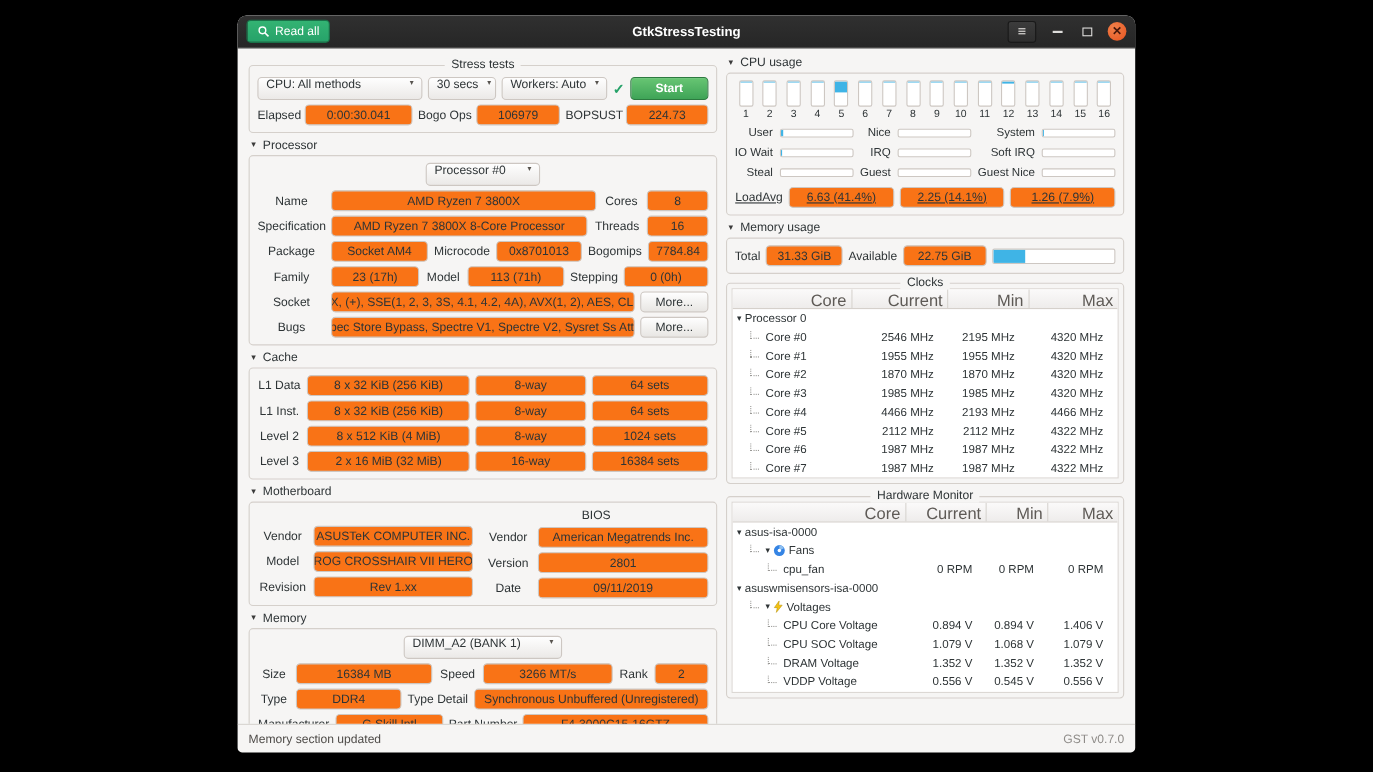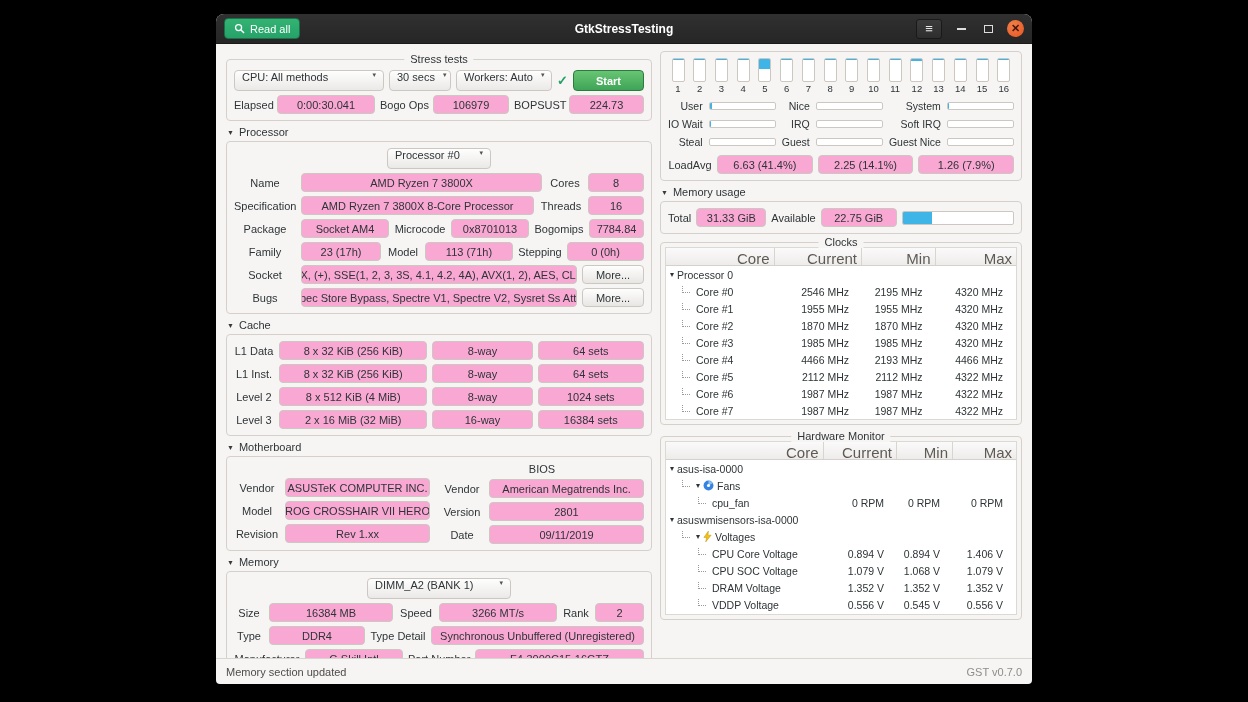--- a/index.html
+++ b/index.html
@@ -32,21 +32,21 @@
                color: #47160a; font-size: 11px; font-weight: bold;
                display: flex; align-items: center; justify-content: center; }
 
   
   .content { flex: 1; display: flex; gap: 8px; padding: 7px 10px 4px; overflow: hidden; }
   .col-left { width: 426px; flex: none; }
   .col-right { flex: 1; min-width: 0; }
 
   .lbl { font-size: 11px; white-space: nowrap; }
   .lbl-r { text-align: center; flex: none; }
-  .entry { background: #f9a8d4; border: 1px solid #cdc7c2; border-radius: 4px; height: 19px;
+  .entry { background: #f97316; border: 1px solid #cdc7c2; border-radius: 4px; height: 19px;
            display: flex; align-items: center; justify-content: center; font-size: 11px;
            padding: 0 20px; white-space: nowrap; overflow: hidden; }
   .grow { flex: 1; min-width: 0; }
   .combo { background: linear-gradient(#fefefe,#ebe9e7); border: 1px solid #cdc7c2;
            border-radius: 4px; height: 21px; display: flex; 
            font-size: 11px; padding: 0 7px; gap: 8px; white-space: nowrap; }
   .combo .arrow { margin-left: auto; font-size: 7px; color: #57534e; }
   .btn { background: linear-gradient(#fefefe,#e8e6e3); border: 1px solid #cdc7c2;
          border-radius: 4px; height: 19px; font-size: 11px; padding: 0 10px;
          display: flex; align-items: center; justify-content: center; white-space: nowrap; }
@@ -78,21 +78,21 @@
   .meter .trough { width: 13px; height: 24px; border: 1px solid #cdc7c2; background: #fff;
                    border-radius: 2px; position: relative; overflow: hidden; }
   .meter .fill { position: absolute; top: 0; left: 0; right: 0; background: #3fb4e6; }
   .meter .num { font-size: 9.5px; margin-top: 1px; }
   .stats-grid { display: grid; grid-template-columns: max-content 1fr max-content 1fr max-content 1fr;
                 column-gap: 6px; row-gap: 6px; align-items: center; margin-top: 6px; }
   .stat-lbl { font-size: 10.5px; text-align: right; white-space: nowrap; }
   .stat-trough { height: 8px; border: 1px solid #cdc7c2; background: #fff; border-radius: 2px;
                  position: relative; overflow: hidden; }
   .stat-fill { position: absolute; left: 0; top: 0; bottom: 0; background: #3fb4e6; }
-  .loadavg-row { margin-top: 7px; }
+  .loadavg-row { margin-top: 7px; text-decoration: underline; }
 
   
   .mem-trough { height: 14px; border: 1px solid #cdc7c2; background: #fff; border-radius: 2px;
                 position: relative; overflow: hidden; flex: 1; }
   .mem-fill { position: absolute; left: 0; top: 0; bottom: 0; background: #3fb4e6; }
 
   
   .table-frame { padding: 4px; }
   .tree-table { background: #fff; border: 1px solid #dcd8d4; overflow: hidden; }
   .tt-head { display: grid; background: linear-gradient(#fbfafa,#eeeceb);
@@ -331,20 +331,24 @@
           <span class="lbl lbl-r" style="width:66px">Manufacturer</span>
           <div class="entry" style="width:98px">G Skill Intl</div>
           <span class="lbl lbl-r" style="width:62px">Part Number</span>
           <div class="entry grow">F4-3000C15-16GTZ</div>
         </div>
       </div>
     </div>
 
     <div class="col-right">
 
+      <div class="expander" style="margin-top:0">
+        <span class="tri">▼</span>
+        <span>CPU usage</span>
+      </div>
       <div class="gframe">
         <div class="meters">
           <div class="meter">
                 <div class="trough">
                   <div class="fill" style="height: 5%;"></div>
                 </div>
                 <div class="num">1</div>
               </div>
           <div class="meter">
                 <div class="trough">

